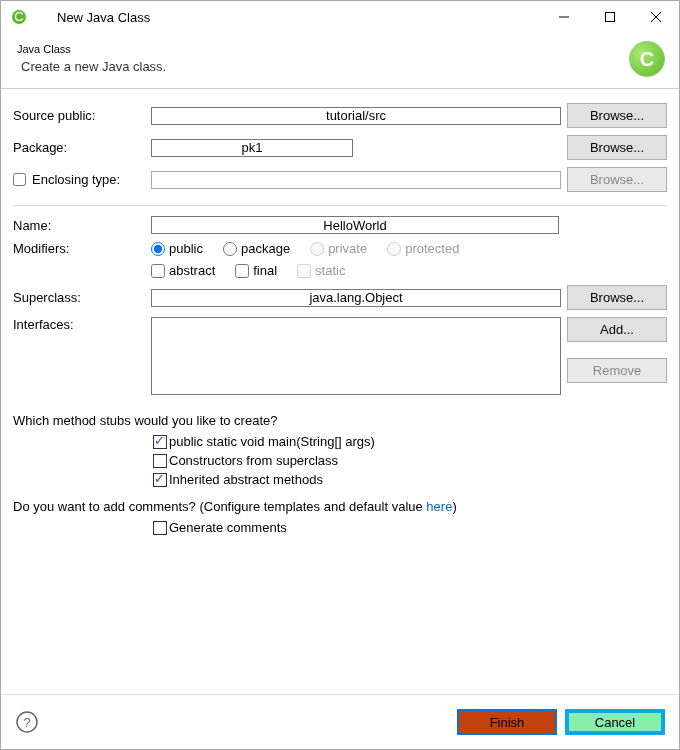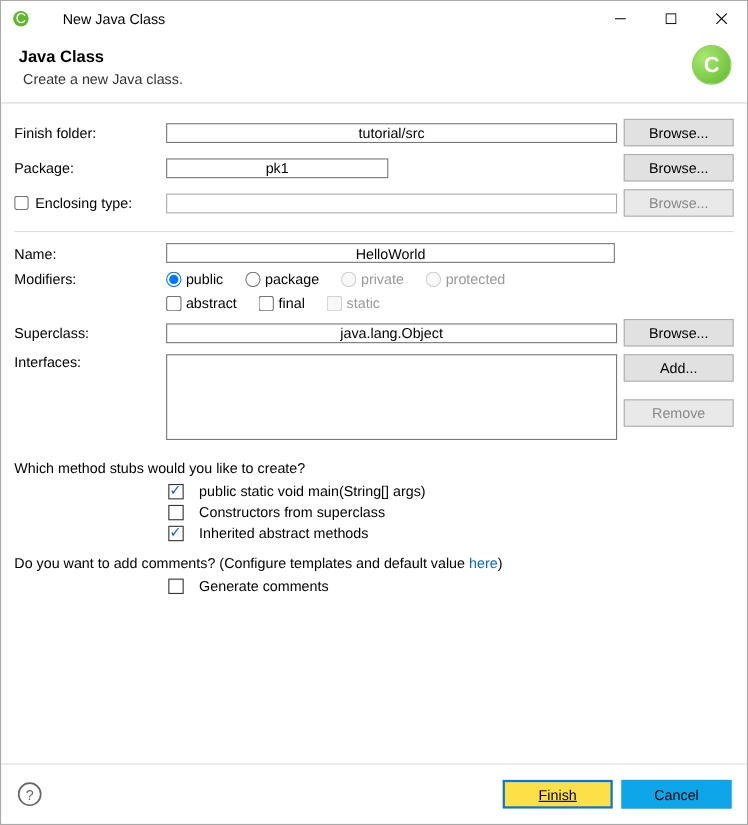--- a/index.html
+++ b/index.html
@@ -3,48 +3,48 @@
 <meta charset="utf-8">
 <style>
 * { box-sizing: border-box; margin: 0; padding: 0; font-family: "Segoe UI", Tahoma, sans-serif; font-size: 13px; }
 body { background: #fff; width: 680px; height: 750px; border: 1px solid #aaa; display: flex; flex-direction: column; }
 .titlebar { height: 32px; display: flex; align-items: center; padding: 0 0 0 10px; background: #fff; }
 .titlebar .icon { width: 16px; height: 16px; margin-right: 6px; }
 .titlebar .title { flex: 1; margin-left: 24px; }
 .titlebar .winbtn { width: 46px; height: 32px; display: flex; align-items: center; justify-content: center; }
 .titlebar .winbtn svg { width: 10px; height: 10px; }
 .header { padding: 10px 16px 14px 16px; background: #fff; position: relative; }
-.header h1 { font-size: 15px; font-weight: 700; margin-bottom: 4px; }
+.header h1 { font-size: 11px; font-weight: 400; margin-bottom: 4px; }
 .header p { color: #333; margin-left: 4px; }
 .header .badge { position: absolute; right: 14px; top: 8px; width: 36px; height: 36px; border-radius: 50%; background: radial-gradient(circle at 30% 30%, #a8e86f, #5fb82e); display: flex; align-items: center; justify-content: center; color: #fff; font-weight: bold; font-size: 20px; border: 1px solid #8fd05c; }
 .divider { height: 1px; background: #ccc; margin: 0; }
 .form { padding: 14px 12px 10px 12px; flex: 1; display: flex; flex-direction: column; }
 .row { display: flex; align-items: center; margin-bottom: 7px; gap: 6px; }
 .row .lbl { width: 132px; }
 .row .field { flex: 1; }
 .row .btn { width: 100px; }
 input[type=text] { width: 100%; height: 18px; padding: 2px 6px; border: 1px solid #777; background: #fff; text-align: center; }
 input[type=text]:disabled { background: #fff; border-color: #aaa; color: #888; }
 button.sbtn { height: 25px; width: 100%; background: #e1e1e1; border: 1px solid #adadad; cursor: pointer; }
 button.sbtn:disabled { color: #888; background: #e9e9e9; }
 .hr2 { height: 1px; background: #ddd; margin: 6px 0 10px 0; }
 .radiogrp, .chkgrp { display: flex; gap: 20px; align-items: center; }
 .radiogrp label, .chkgrp label { display: flex; align-items: center; gap: 4px; }
 .radiogrp input[type=radio], .chkgrp input[type=checkbox] { width: 14px; height: 14px; }
 .disabled-txt { color: #999; }
 .multi { height: 78px; resize: none; width: 100%; border: 1px solid #777; }
 .stubs { margin-top: 8px; }
 .stubs .q { margin-bottom: 6px; }
-.stubs .opt { margin-left: 140px; display: flex; align-items: center; gap: 14px; margin-bottom: 4px; }
+.stubs .opt { margin-left: 140px; display: flex; align-items: center; gap: 2px; margin-bottom: 4px; }
 .link { color: #0066cc; cursor: pointer; }
 .footer { border-top: 1px solid #ddd; padding: 14px 14px; display: flex; align-items: center; }
 .footer .help { width: 24px; height: 24px; }
 .footer .spacer { flex: 1; }
-.footer button { width: 100px; height: 26px; background: #0ea5e9; border: 4px solid #0ea5e9; margin-left: 8px; cursor: pointer; }
-.footer button.primary { border: 2px solid #0078d7; background: #fde047; text-decoration: underline; }
+.footer button { width: 100px; height: 26px; background: #86efac; border: 4px solid #0ea5e9; margin-left: 8px; cursor: pointer; }
+.footer button.primary { border: 2px solid #0078d7; background: #c2410c; }
 .chk { width: 14px; height: 14px; border: 1px solid #333; display: inline-block; position: relative; background: #fff; }
 .chk.checked::after { content: "✓"; position: absolute; top: -3px; left: 0; font-size: 13px; color: #1a5fb4; }
 </style>
 </head>
 <body>
 
 <div class="titlebar">
   <span class="icon">
     <svg viewBox="0 0 16 16">
         <circle cx="8" cy="8" r="7" fill="#5fb82e"></circle>
@@ -73,21 +73,21 @@
 <div class="header">
   <h1>Java Class</h1>
   <p>Create a new Java class.</p>
   <div class="badge">C</div>
 </div>
 <div class="divider"></div>
 
 <div class="form">
 
   <div class="row">
-    <div class="lbl">Finish folder:</div>
+    <div class="lbl">Source public:</div>
     <div class="field"><input type="text" value="tutorial/src" style=""></div>
     <div class="btn"><button class="sbtn">Browse...</button></div>
   </div>
 
   <div class="row">
     <div class="lbl">Package:</div>
     <div class="field" style="max-width:330px"><input type="text" value="pk1" style=""></div>
     <div style="flex:1"></div>
     <div class="btn"><button class="sbtn">Browse...</button></div>
   </div>

